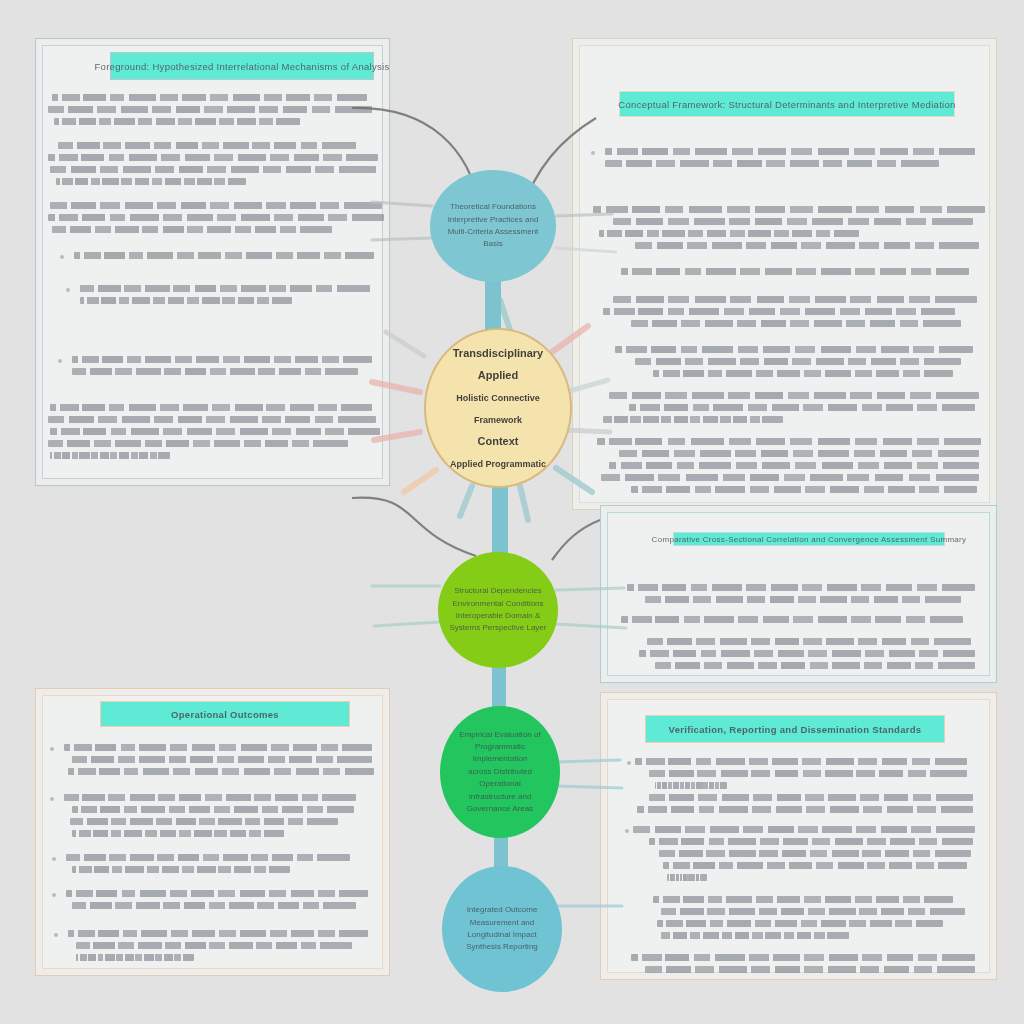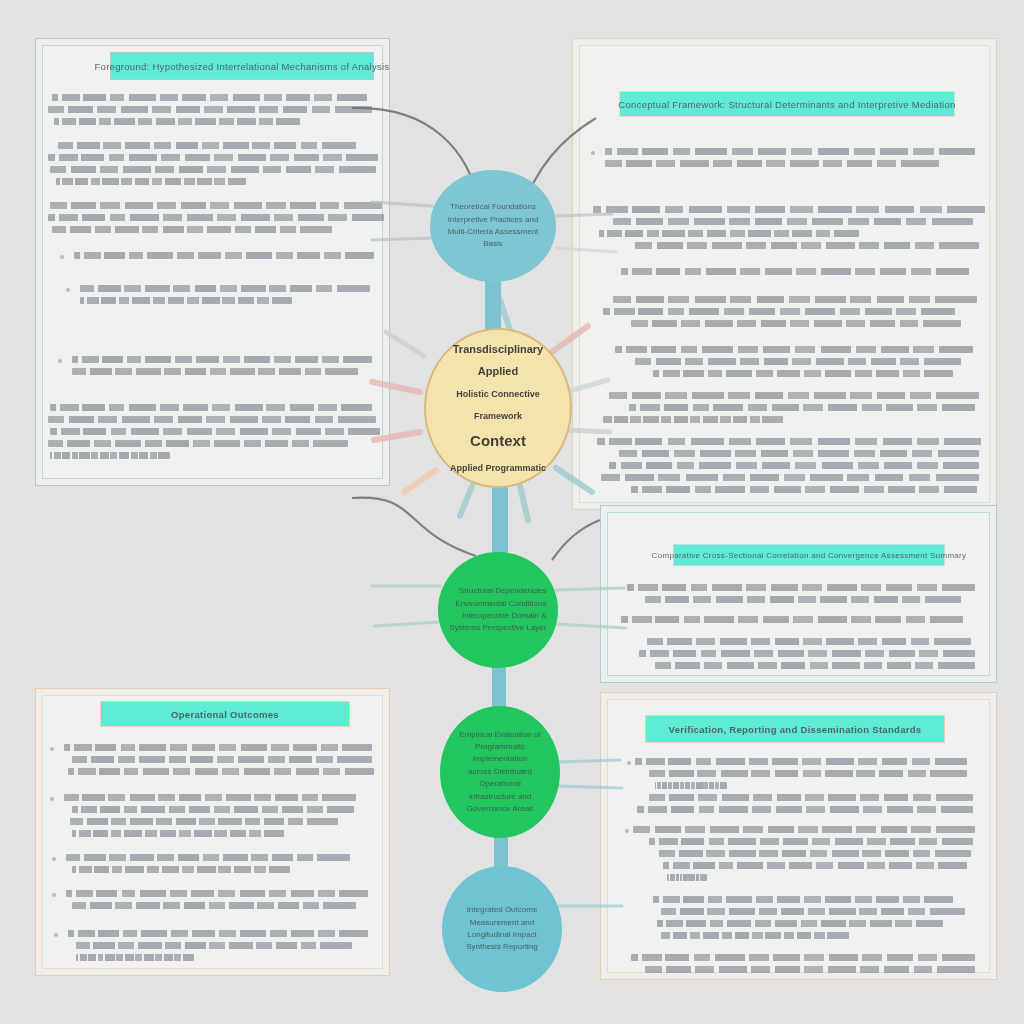--- a/index.html
+++ b/index.html
@@ -188,21 +188,21 @@
     <div class="tline" style="left:24px;top:399px;width:384px;"></div>
     <div class="tline v2" style="left:46px;top:411px;width:360px;"></div>
     <div class="tline" style="left:36px;top:423px;width:370px;"></div>
     <div class="tline v2" style="left:28px;top:435px;width:378px;"></div>
     <div class="tline" style="left:58px;top:447px;width:346px;"></div>
   </div>
 
 
   <div class="panel b-teal" style="left:600px;top:505px;width:397px;height:178px;">
     <div class="panel-inner i-teal"></div>
-    <div class="hdr h-teal" style="left:72px;top:38px;width:272px;height:22px;">
+    <div class="hdr h-teal" style="left:72px;top:26px;width:272px;height:14px;">
       <span style="font-size:8px;">Comparative Cross-Sectional Correlation and Convergence Assessment Summary</span>
     </div>
     <div class="tline" style="left:26px;top:78px;width:348px;"></div>
     <div class="tline v2" style="left:44px;top:90px;width:316px;"></div>
 
     <div class="tline" style="left:20px;top:110px;width:342px;"></div>
 
     <div class="tline v2" style="left:46px;top:132px;width:324px;"></div>
     <div class="tline" style="left:38px;top:144px;width:336px;"></div>
     <div class="tline v2" style="left:54px;top:156px;width:320px;"></div>
@@ -322,26 +322,26 @@
       <span>Interpretive Practices and</span><br>
       <span>Multi-Criteria Assessment Basis</span>
     </div>
   </div>
 
   <div class="node" style="left:424px;top:328px;width:148px;height:160px;background:#f5e3ad;border:2px solid #d8b97e;">
     <div class="hub-label">
       <span>Transdisciplinary</span><br>
       <span>Applied</span><br>
       <span style="font-size:9px;">Holistic Connective Framework</span><br>
-      <span style="font-size:15px;">Context</span><br>
+      <span style="font-size:11px;">Context</span><br>
       <span style="font-size:9px;">Applied Programmatic</span>
     </div>
   </div>
 
-  <div class="node" style="left:438px;top:552px;width:120px;height:116px;background:#22c55e;text-align:right;">
+  <div class="node" style="left:438px;top:552px;width:120px;height:116px;background:#84cc16;">
     <div class="node-label">
       <span>Structural Dependencies</span><br>
       <span>Environmental Conditions</span><br>
       <span>Interoperable Domain &amp;</span><br>
       <span>Systems Perspective Layer</span>
     </div>
   </div>
 
   <div class="node" style="left:440px;top:706px;width:120px;height:132px;background:#22c55e;">
     <div class="node-label">

